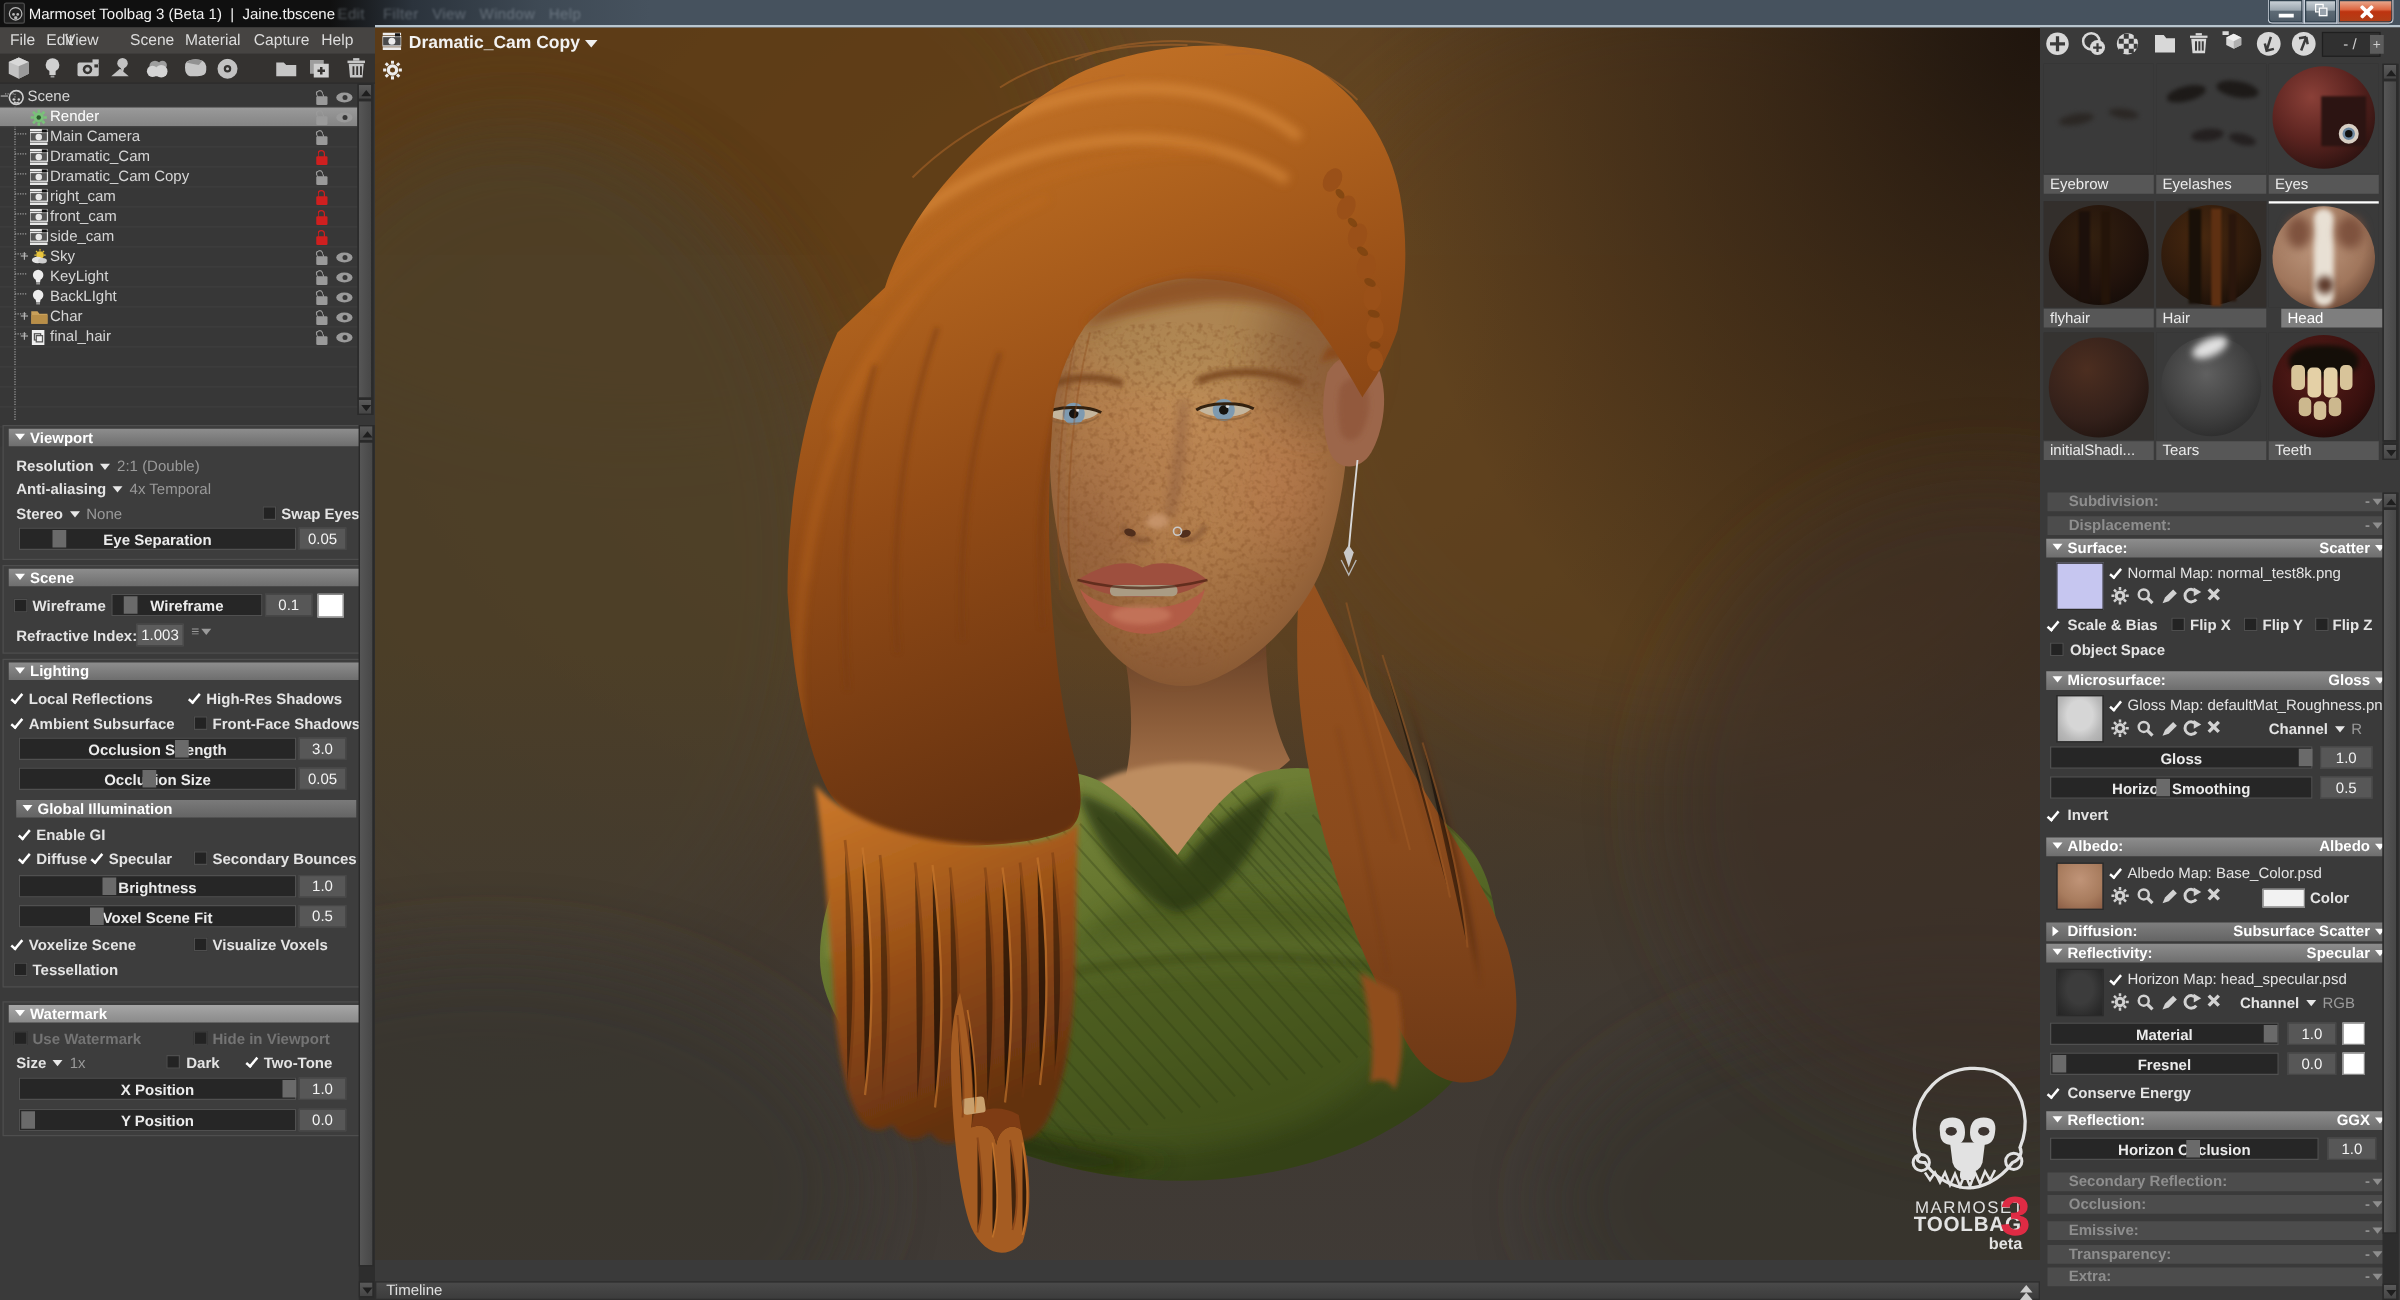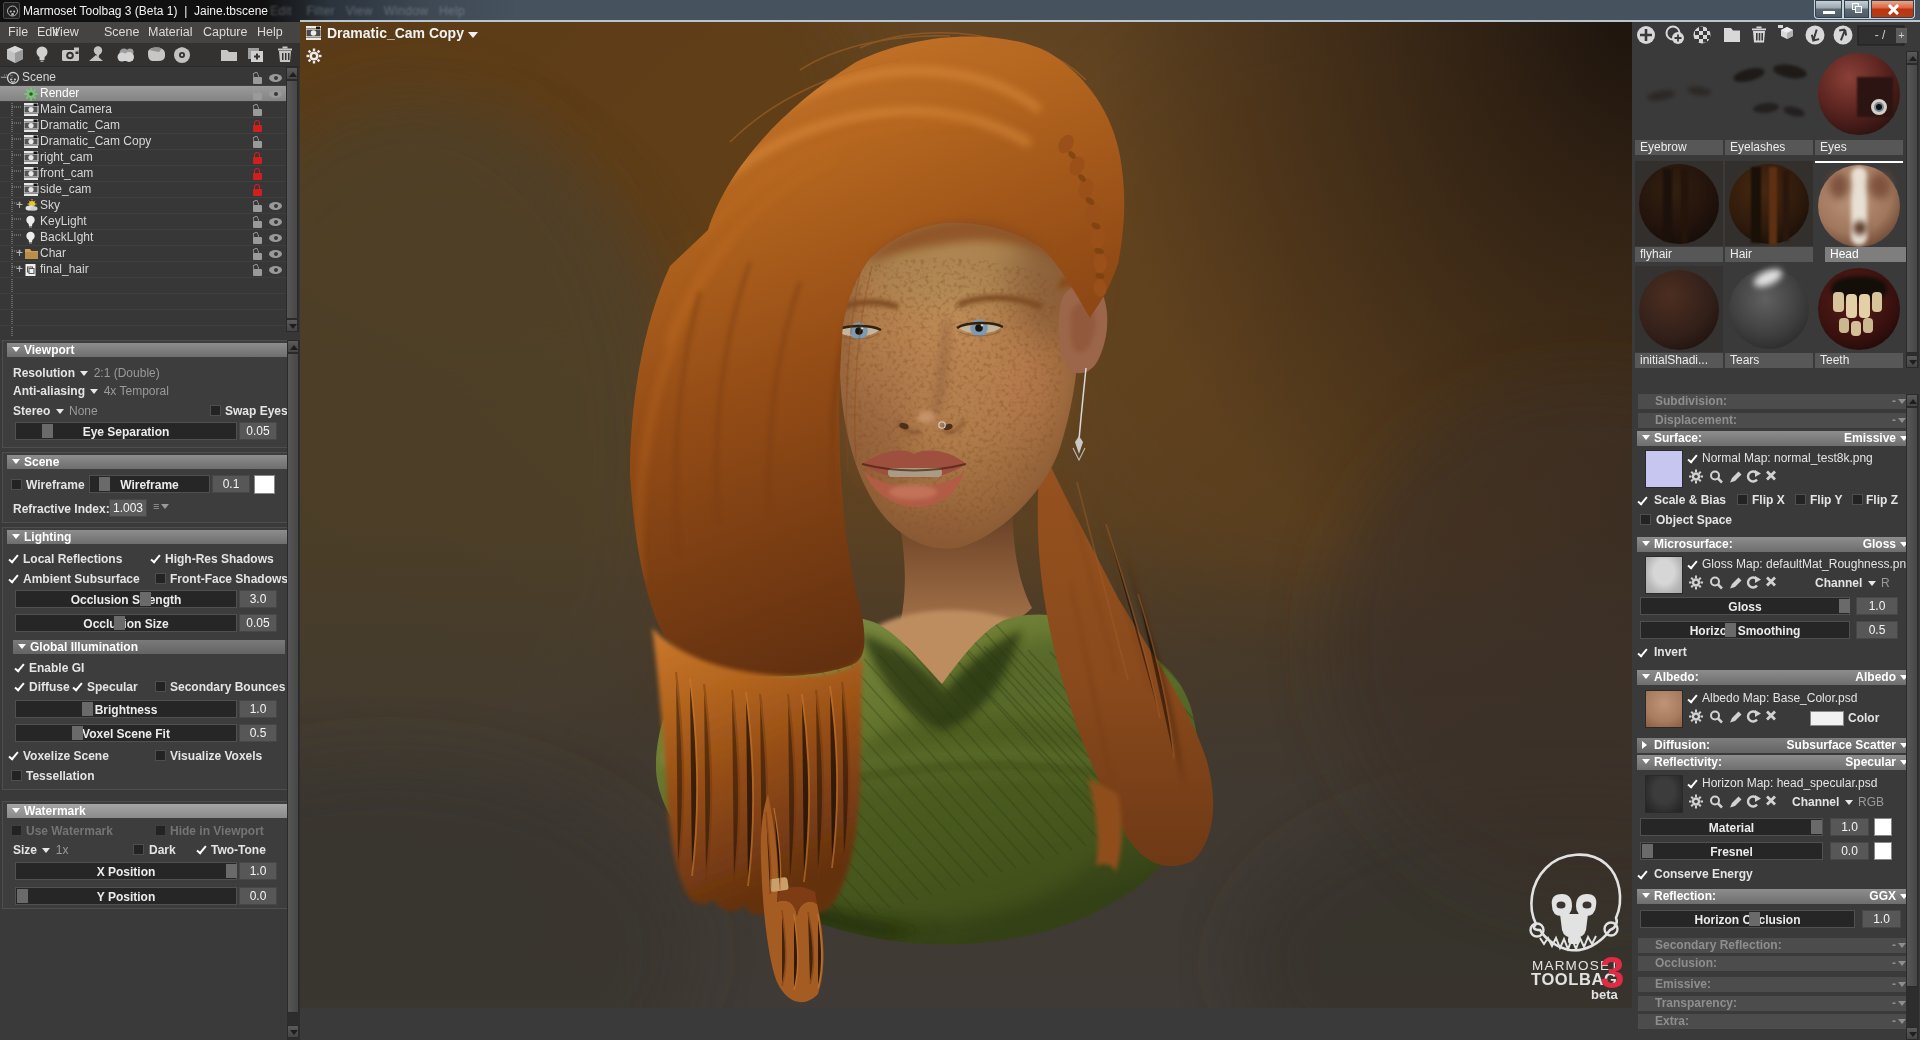--- a/index.html
+++ b/index.html
@@ -781,20 +781,21 @@
               <line x1="2.6" y1="2.6" x2="4.4" y2="4.4"></line>
               <line x1="11.6" y1="11.6" x2="13.4" y2="13.4"></line>
               <line x1="13.4" y1="2.6" x2="11.6" y2="4.4"></line>
               <line x1="2.6" y1="13.4" x2="4.4" y2="11.6"></line>
             </g>
           </g>
           <circle cx="8" cy="8" r="2" fill="#5e3c16"></circle>
         </svg>
 </div>
 </div>
+  <div id="tl">Timeline<span class="upt"></span></div>
 
   <div id="rp">
   <svg width="288" height="28" viewBox="0 0 288 28" style="position:absolute;left:0;top:0">
         <g fill="#d8d8d8">
 <circle cx="14" cy="13" r="9"></circle>
           <path d="M14,7 L14,19 M8,13 L20,13" stroke="#3a3a3a" stroke-width="2.6"></path>
 <circle cx="41" cy="11" r="6.5" fill="none" stroke="#d8d8d8" stroke-width="2"></circle>
           <circle cx="46" cy="16" r="6" fill="#d8d8d8"></circle>
           <path d="M46,12.5 L46,19.5 M42.5,16 L49.5,16" stroke="#3a3a3a" stroke-width="1.8"></path>
 <circle cx="70" cy="13" r="8.5"></circle>
@@ -900,21 +901,21 @@
         <div style="position:absolute;left:36px;top:55px;width:10px;height:15px;background:#d4c096;border-radius:4px"></div>
         <div style="position:absolute;left:48px;top:52px;width:10px;height:15px;background:#ccb88e;border-radius:4px"></div>
       </div>
   <div class="mlab" style="left:183px;top:331px">Teeth</div>
   <div class="sb" style="left:274px;top:29px;width:13px;height:317px"></div>
   <div class="sbbtn up" style="left:274px;top:29px"></div>
   <div class="sbbtn dn" style="left:274px;top:333px"></div>
   <div class="sbth" style="left:274px;top:42px;height:289px"></div>
   <div class="colr" style="top:372px;width:274px">Subdivision:<span class="mv">-</span></div>
   <div class="colr" style="top:391px;width:274px">Displacement:<span class="mv">-</span></div>
-  <div class="hd" style="top:409px;left:5px;width:276px;height:15px;line-height:15px;background:linear-gradient(#8d8d8d,#6e6e6e)">Surface:<span style="position:absolute;right:17px;top:0">Emissive</span><span style="position:absolute;right:5px;top:5px;width:0;height:0;border-left:4px solid transparent;border-right:4px solid transparent;border-top:5px solid #fff"></span></div>
+  <div class="hd" style="top:409px;left:5px;width:276px;height:15px;line-height:15px;background:linear-gradient(#8d8d8d,#6e6e6e)">Surface:<span style="position:absolute;right:17px;top:0">Scatter</span><span style="position:absolute;right:5px;top:5px;width:0;height:0;border-left:4px solid transparent;border-right:4px solid transparent;border-top:5px solid #fff"></span></div>
   <div class="thumb" style="left:13px;top:428px;background:#c6c6f0"></div>
   <span class="ckm" style="left:58px;top:431px;border-color:#fff"></span>
       <div class="lbl" style="left:70px;top:429px;font-weight:normal">Normal Map: normal_test8k.png</div>
   <svg width="100" height="15" viewBox="0 0 100 15" style="position:absolute;left:57px;top:447px">
         <g fill="#d2d2d2" stroke="none">
 <circle cx="7" cy="7.5" r="4.2"></circle>
           <g stroke="#d2d2d2" stroke-width="2">
             <line x1="7" y1="0.5" x2="7" y2="3"></line>
             <line x1="7" y1="12" x2="7" y2="14.5"></line>
             <line x1="0" y1="7.5" x2="2.5" y2="7.5"></line>

